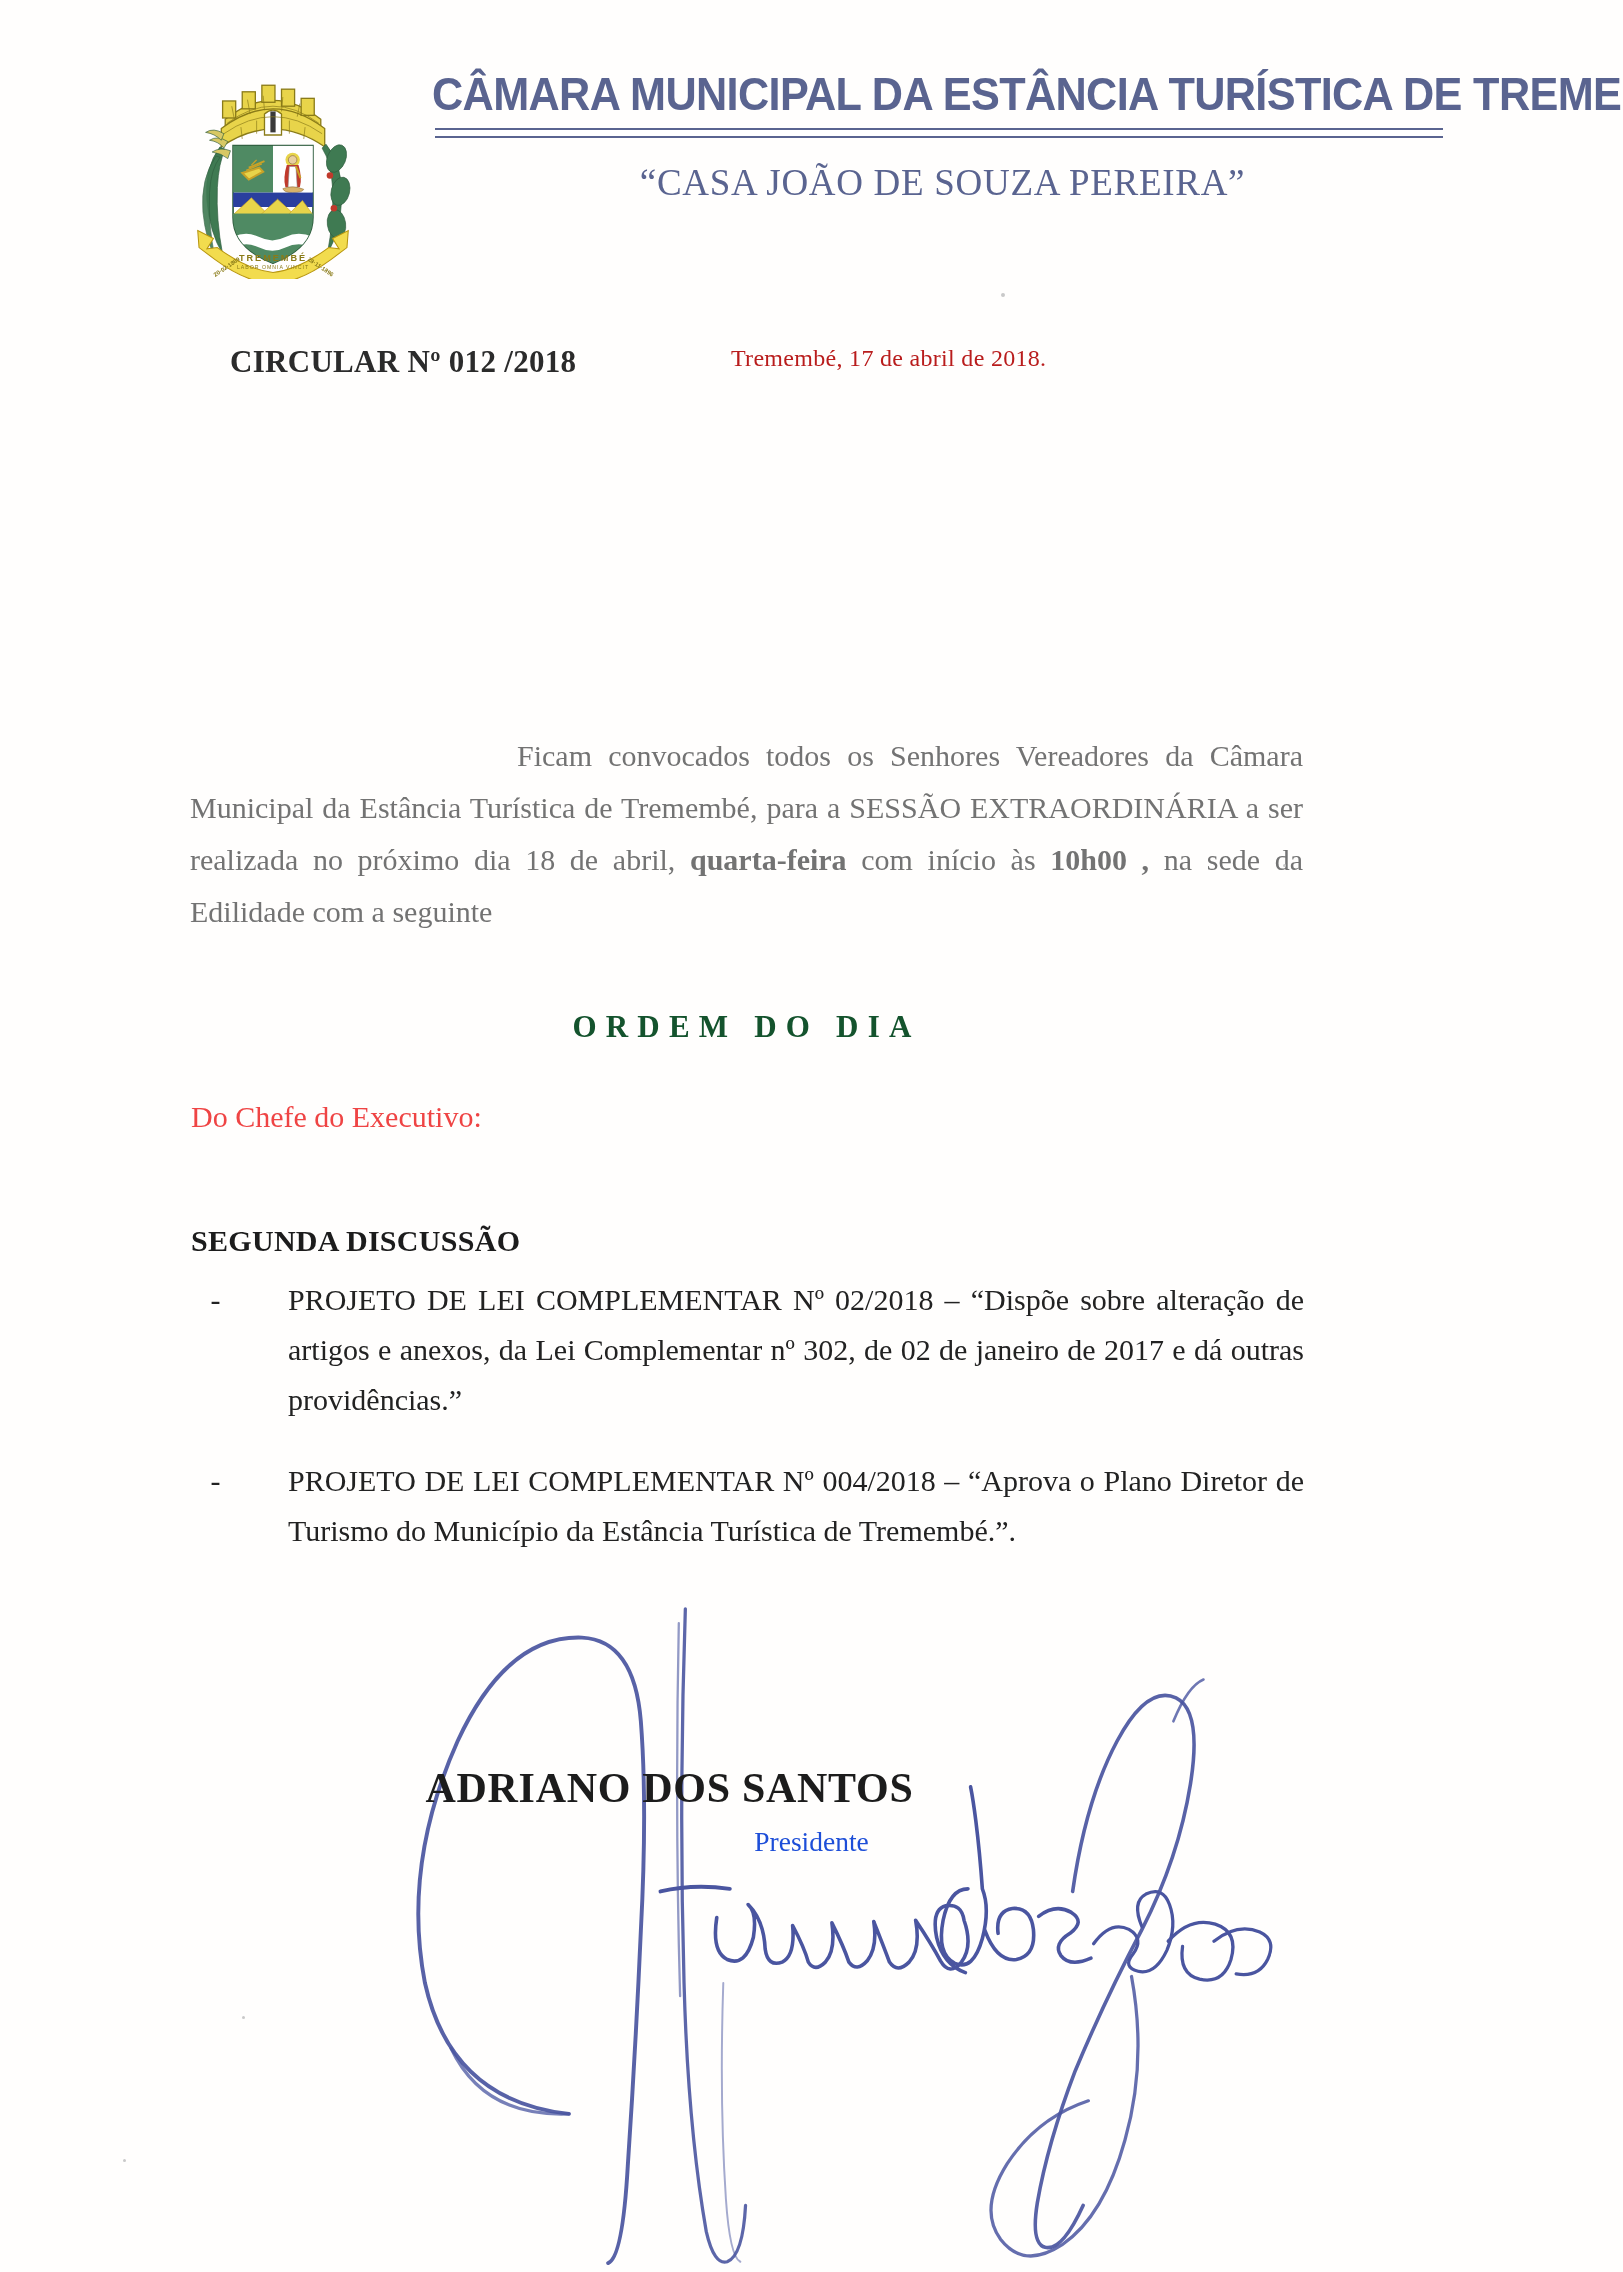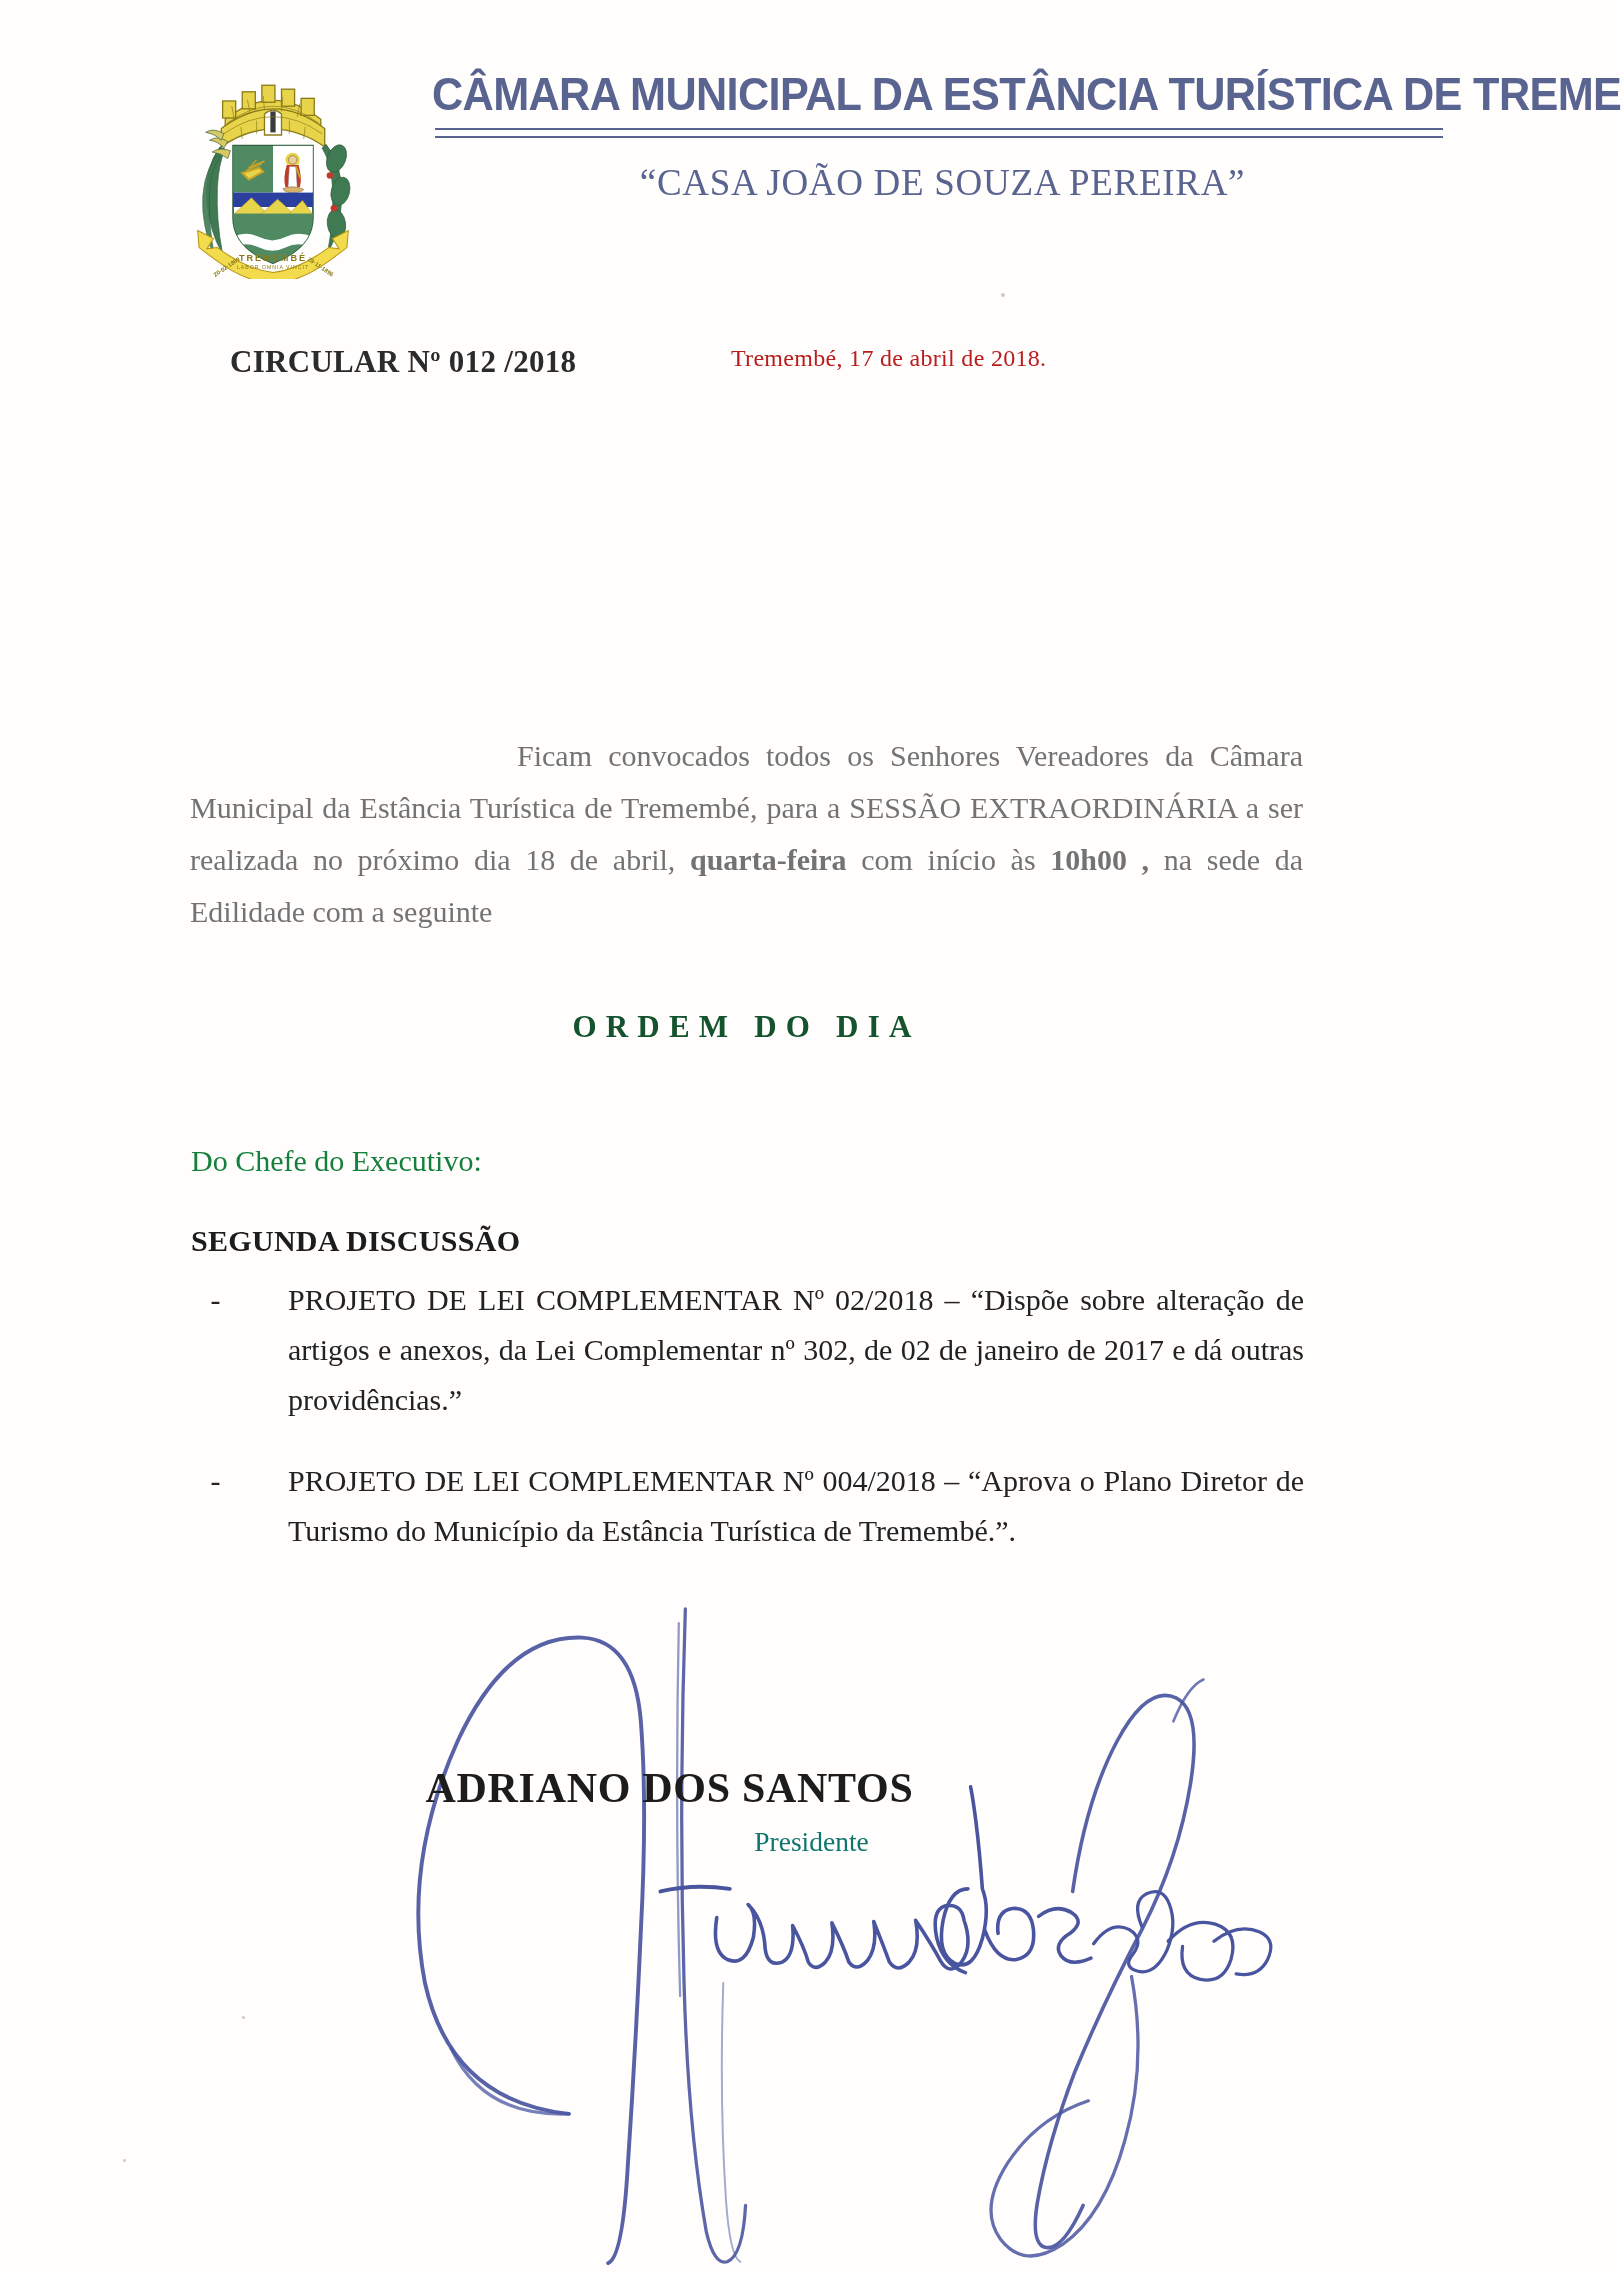--- a/index.html
+++ b/index.html
@@ -129,23 +129,23 @@
     text-align: center;
     font-size: 31px;
     font-weight: 700;
     letter-spacing: 9.2px;
     color: #14532d;
   }
 
   .source-line {
     position: absolute;
     left: 191px;
-    top: 1144px;
+    top: 1100px;
     font-size: 30px;
-    color: #15803d;
+    color: #ef4444;
     white-space: nowrap;
   }
 
   .section-heading {
     position: absolute;
     left: 191px;
     top: 1224px;
     font-size: 30px;
     font-weight: 700;
     letter-spacing: 0.3px;
@@ -207,21 +207,21 @@
     letter-spacing: 0.7px;
     color: #1c1c1c;
   }
   .signer-role {
     position: absolute;
     left: 0;
     top: 1826px;
     width: 1623px;
     text-align: center;
     font-size: 27.5px;
-    color: #0f766e;
+    color: #1d4ed8;
   }
 
   
   .speck { position: absolute; background: #c9c9c9; border-radius: 50%; }
 </style>
 </head>
 <body>
 
 <div class="page">
 

